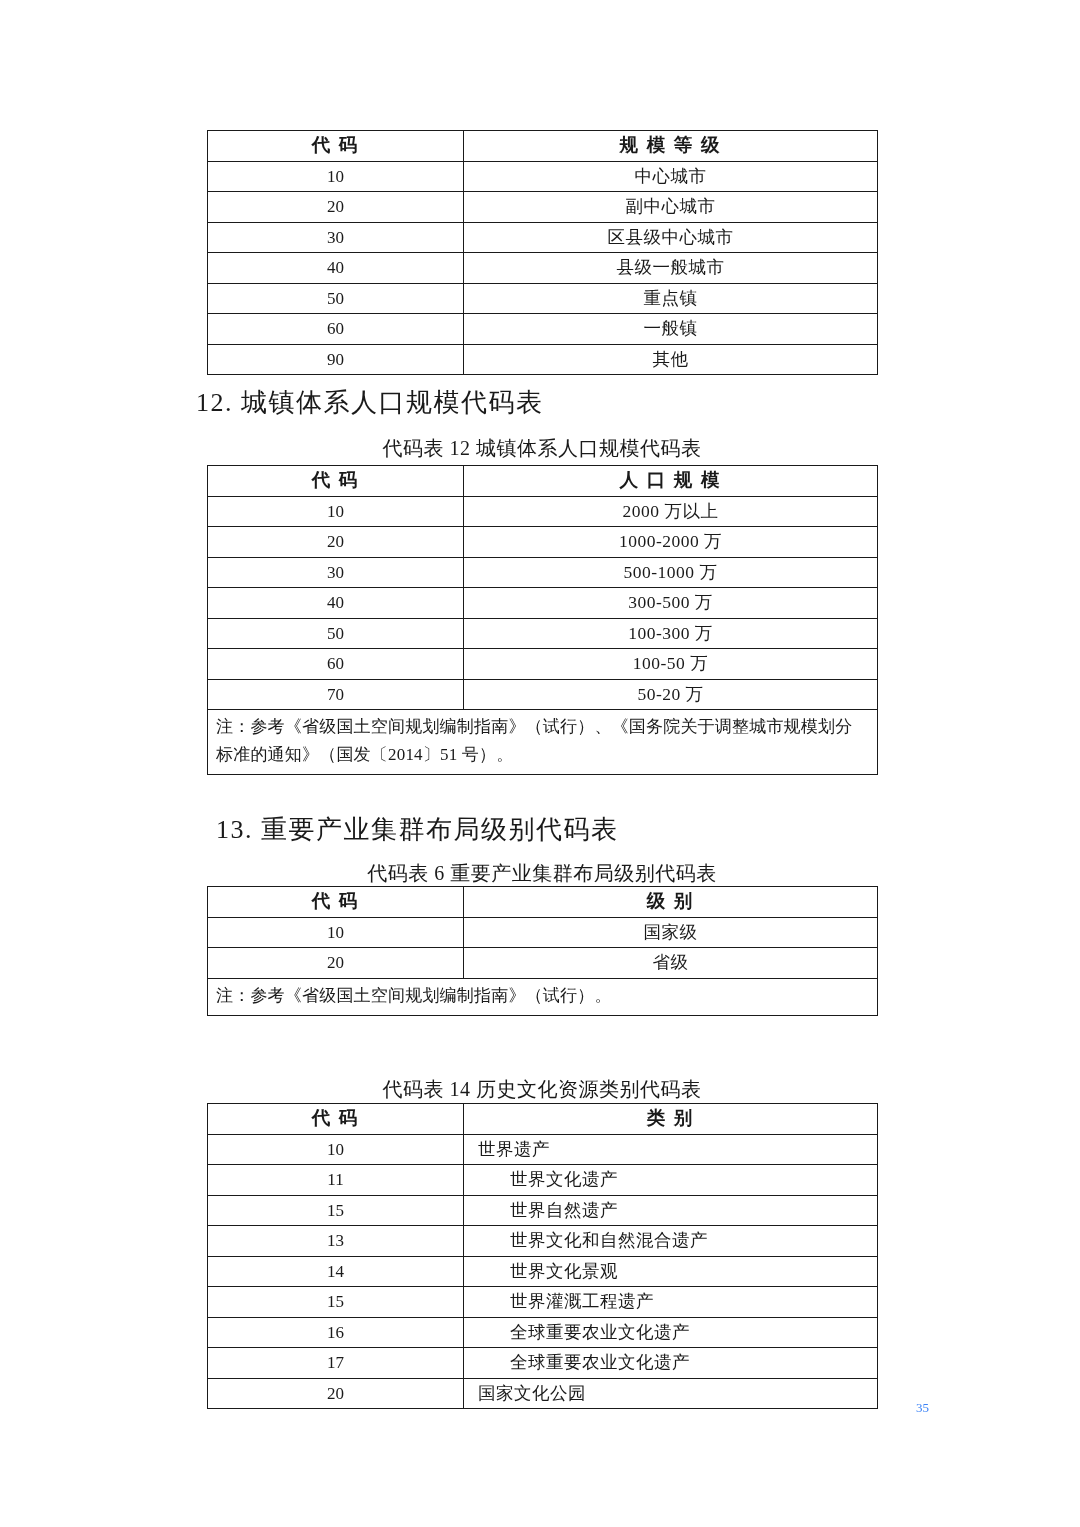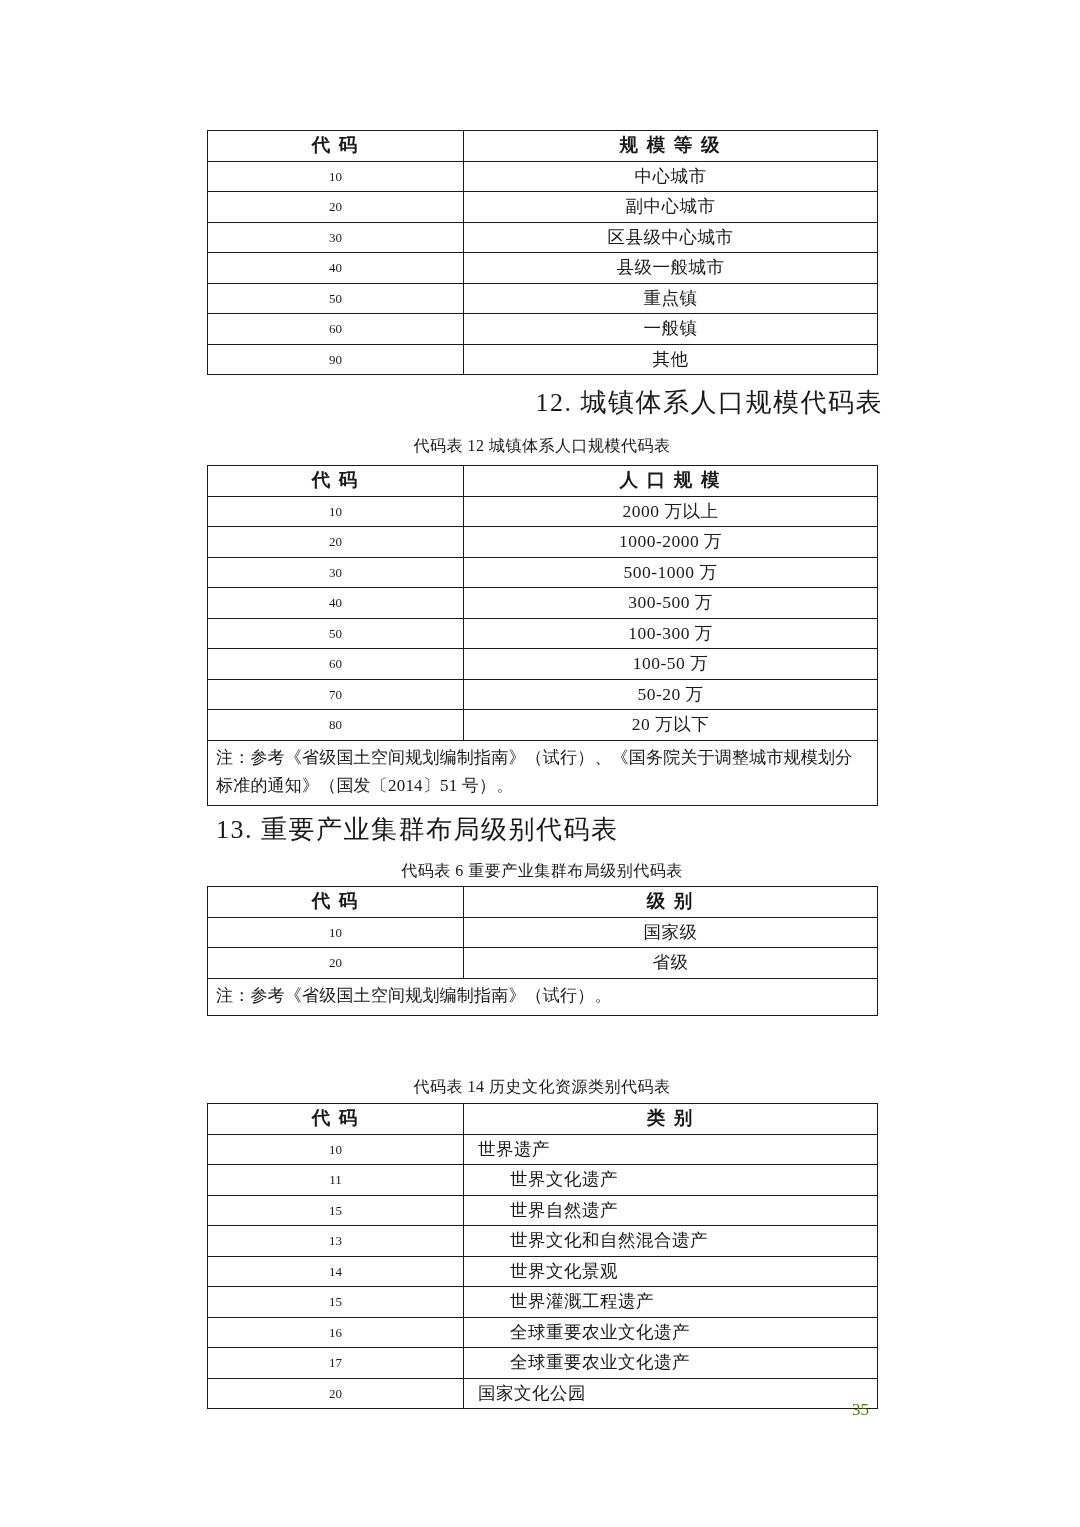--- a/index.html
+++ b/index.html
@@ -45,21 +45,21 @@
   }
   table.codetable th {
     font-weight: bold;
     text-align: center;
     letter-spacing: 2px;
     font-size: 18.5px;
   }
   table.codetable td.code {
     text-align: center;
     font-family: "Liberation Serif", "DejaVu Serif", serif;
-    font-size: 13px;
+    font-size: 17px;
   }
   table.codetable td.val {
     text-align: center;
     letter-spacing: 0.5px;
   }
   table.codetable td.val-left {
     text-align: left;
     padding-left: 14px;
     letter-spacing: 0.5px;
     margin-top: 29px;
@@ -83,45 +83,45 @@
     font-size: 26px;
     font-weight: normal;
     letter-spacing: 1.5px;
     margin: 0;
     padding: 0;
     line-height: 1.2;
   }
 
   .table-caption {
     text-align: center;
-    font-size: 16px;
+    font-size: 20px;
     letter-spacing: 0.5px;
     line-height: 1.2;
   }
 
   
   .blk { position: absolute; left: 207px; width: 670px; }
 
   #tbl11-wrap   { top: 130px; }
-  #head12       { top: 387px; left: 213px; text-align: right; }
+  #head12       { top: 387px; left: 196px; }
   #cap12        { top: 436px; }
   #tbl12-wrap   { top: 465px; }
   #head13       { top: 814px; left: 216px; }
   #cap13        { top: 861px; }
   #tbl13-wrap   { top: 886px; }
   #head14       { top: 1030px; left: 213px; }
   #cap14        { top: 1077px; }
   #tbl14-wrap   { top: 1103px; }
 
   .page-number {
     position: absolute;
-    left: 852px;
+    left: 916px;
     top: 1400px;
-    font-size: 17px;
-    color: #4d7c0f;
+    font-size: 13px;
+    color: #3b82f6;
     font-family: "Liberation Serif", "DejaVu Serif", serif;
   }
 </style>
 </head>
 <body>
 
 <div class="page">
 
   <div class="blk" id="tbl11-wrap">
     <table class="codetable">
@@ -207,24 +207,20 @@
         </tr>
         <tr>
           <td class="code">60</td>
           <td class="val">100-50 万</td>
         </tr>
         <tr>
           <td class="code">70</td>
           <td class="val">50-20 万</td>
         </tr>
         <tr>
-          <td class="code">80</td>
-          <td class="val">20 万以下</td>
-        </tr>
-        <tr>
           <td class="note" colspan="2">注：参考《省级国土空间规划编制指南》（试行）、《国务院关于调整城市规模划分标准的通知》（国发〔2014〕51 号）。</td>
         </tr>
       </tbody>
     </table>
   </div>
 
   <h2 class="section-heading blk" id="head13">13. 重要产业集群布局级别代码表</h2>
 
   <div class="table-caption blk" id="cap13">代码表 6 重要产业集群布局级别代码表</div>
 

